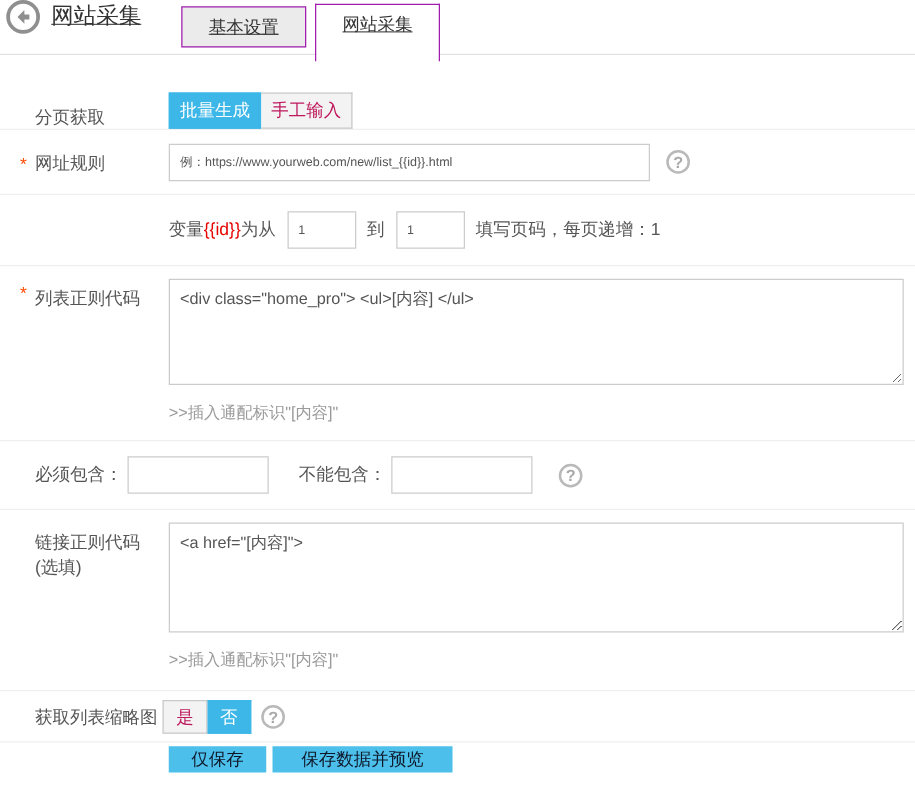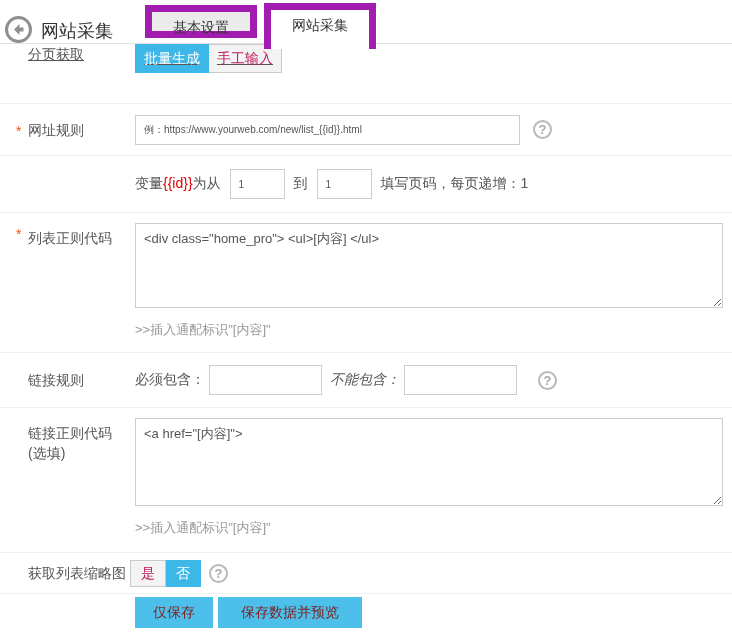--- a/index.html
+++ b/index.html
@@ -1,26 +1,26 @@
 <!DOCTYPE html>
 <html><head>
 <meta charset="utf-8">
 <style>
   * { box-sizing: border-box; margin: 0; padding: 0; }
   html,body { width: 732px; height: 634px; background: #fff; overflow: hidden;
     font-family: "Liberation Sans", "DejaVu Sans", sans-serif; font-size: 14px; color: #555; }
 
   
-  .header { height: 44px; border-bottom: 1px solid #e2e2e2; display: flex; align-items: flex-end; position: relative; }
+  .header { height: 44px; border-bottom: 1px solid #e2e2e2; display: flex; align-items: flex-start; position: relative; text-decoration: underline; }
   .back-btn { width: 27px; height: 27px; margin-left: 5px; border: 3px solid #8f8f8f; border-radius: 50%;
     display: flex; align-items: center; justify-content: center; color: #8f8f8f; cursor: pointer; flex-shrink: 0; }
   .back-btn svg { display:block; }
   .page-title { font-size: 18px; color: #333; margin-left: 9px; white-space: nowrap; }
   .tabs { display: flex; margin-left: 32px; height: 100%; align-items: flex-start; position: relative; }
-  .tab { background: #ebebeb; border: 7px solid #a21caf; color: #333; text-align: center;
+  .tab { background: #ebebeb; border: 1px solid #a21caf; color: #333; text-align: center;
     height: 33px; line-height: 31px; padding: 0 21px; margin-top: 5px; margin-right: 7px; cursor: pointer; white-space: nowrap; }
   .tab.active { background: #fff; border-bottom: none; height: 46px; margin-top: 3px; position: relative; z-index: 3; }
 
   
   .row { display: flex; border-bottom: 1px solid #efefef; padding-left: 28px; }
   .row:last-child { border-bottom: none; }
   .label { width: 107px; flex-shrink: 0; position: relative; color: #555; line-height: 20px; }
   .star { position: absolute; left: -12px; top: 1px; color: #ff4a00; font-size: 14px; }
 
   
@@ -32,42 +32,42 @@
 
   .help { width: 19px; height: 19px; border: 2px solid #b9b9b9; border-radius: 50%; color: #a9a9a9;
     font-size: 13px; line-height: 15px; text-align: center; margin-left: 13px; flex-shrink: 0; cursor: pointer; font-weight: bold; }
 
   input[type="text"] { border: 1px solid #ccc; height: 30px; padding: 0 8px; font-size: 10px; color: #555;
     font-family: "Liberation Sans", "DejaVu Sans", sans-serif; outline: none; background: #fff; }
   textarea { border: 1px solid #ccc; width: 588px; padding: 6px 8px; font-size: 13px; color: #555;
     font-family: "Liberation Sans", "DejaVu Sans", sans-serif; outline: none; resize: both; line-height: 18px; }
 
   
-  .row-pagination { height: 60px; align-items: flex-start; text-decoration: underline; }
+  .row-pagination { height: 60px; align-items: flex-end; }
   .row-url { height: 52px; align-items: center; }
   .row-url input { width: 385px; }
   .row-variable { height: 57px; align-items: center; padding-left: 135px; }
   .row-variable input { width: 55px; margin: 0 9px; }
   .var-red { color: #e60000; }
   .row-listregex { height: 140px; padding-top: 10px; }
   .row-listregex .label, .row-linkregex .label { padding-top: 5px; }
   .row-listregex textarea { height: 85px; }
   .insert-hint { color: #9a9a9a; font-size: 13px; margin-top: 13px; cursor: pointer; display: inline-block; }
   .row-linkrule { height: 55px; align-items: center; }
   .row-linkrule .inline-label { white-space: nowrap; }
   .row-linkrule input { width: 113px; margin: 0 8px 0 4px; }
-  .row-linkrule input + .inline-label { margin-left: 0; font-style: italic; }
+  .row-linkrule input + .inline-label { margin-left: 16px; }
   .row-linkregex { height: 145px; padding-top: 10px; }
   .row-linkregex textarea { height: 88px; }
   .row-thumb { height: 41px; align-items: center; }
   .row-thumb .label { width: 102px; }
   .row-thumb .seg-btn { height: 27px; line-height: 25px; padding: 0 10px; }
   .row-thumb .help { margin-left: 8px; }
   .row-actions { height: 40px; border-bottom: none; padding-left: 135px; padding-top: 3px; }
-  .btn { border: none; color: #7f1d1d; background: #4cc0ea; height: 31px; font-size: 14px; padding: 0 18px;
+  .btn { border: none; color: #0f172a; background: #4cc0ea; height: 21px; font-size: 14px; padding: 0 18px;
     cursor: pointer; font-family: "Liberation Sans", "DejaVu Sans", sans-serif; }
   .btn + .btn { margin-left: 5px; }
   .btn-primary { padding: 0 23px; }
   .content-col { display: flex; flex-direction: column; }
 </style>
 </head>
 <body>
 
 <div class="header">
   <div class="back-btn">
@@ -110,21 +110,20 @@
   <div class="label">
     <span class="star">*</span><span>列表正则代码</span>
   </div>
   <div class="content-col">
     <textarea spellcheck="false" style="">&lt;div class="home_pro"&gt; &lt;ul&gt;[内容] &lt;/ul&gt;</textarea>
     <span class="insert-hint">&gt;&gt;插入通配标识"[内容]"</span>
   </div>
 </div>
 
 <div class="row row-linkrule">
-  <div class="label">链接规则</div>
   <span class="inline-label">必须包含：</span>
   <input type="text" value="" style="">
   <span class="inline-label">不能包含：</span>
   <input type="text" value="" style="">
   <div class="help">?</div>
 </div>
 
 <div class="row row-linkregex">
   <div class="label">
     <div>链接正则代码</div>

